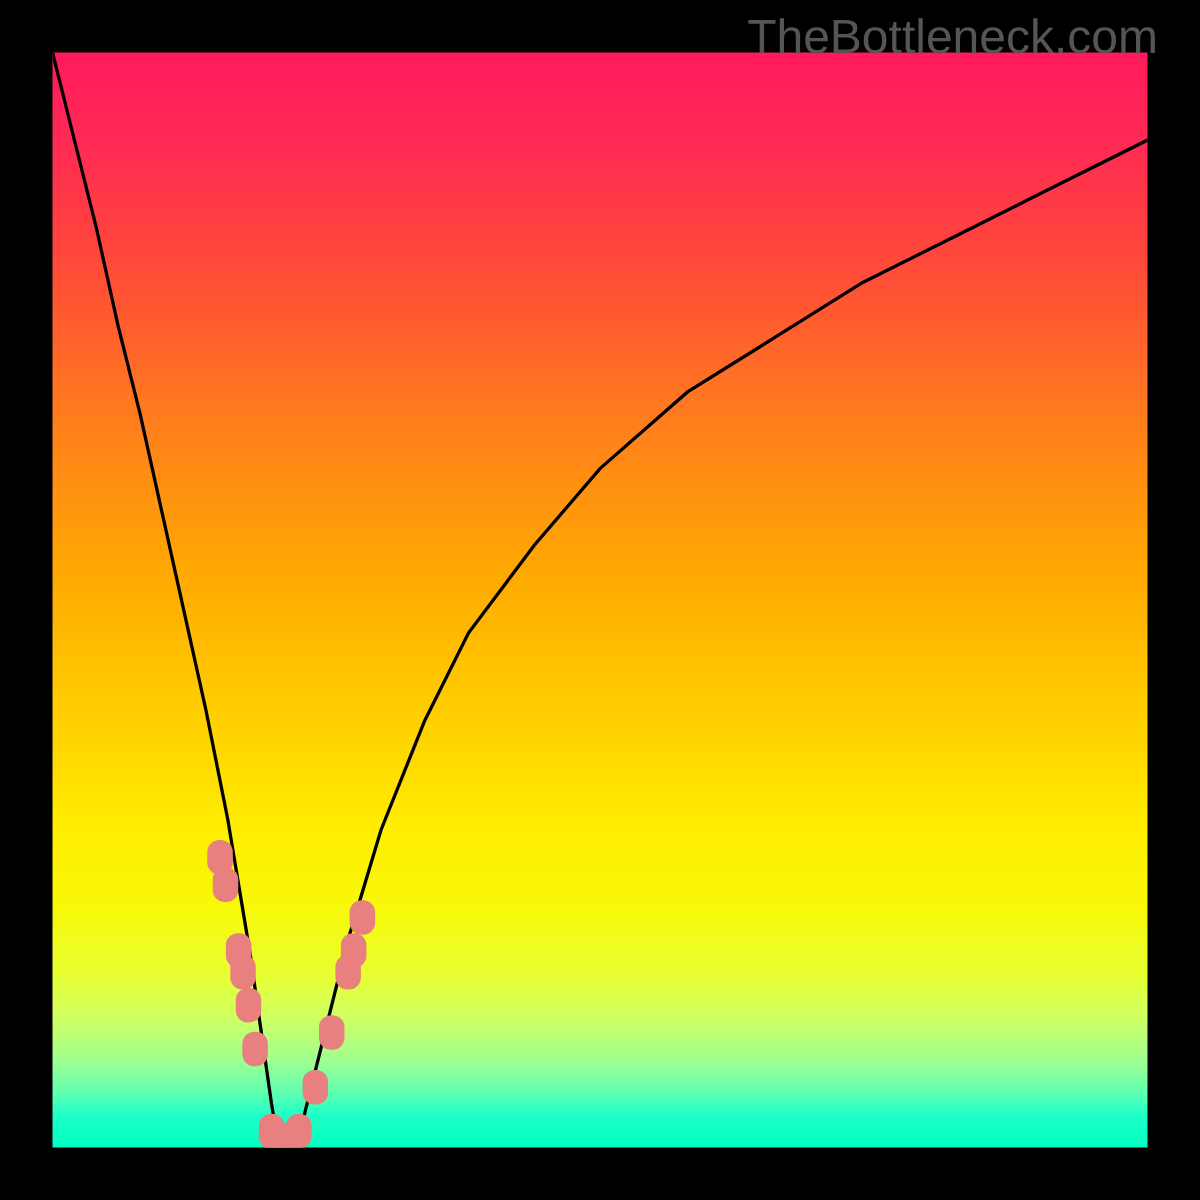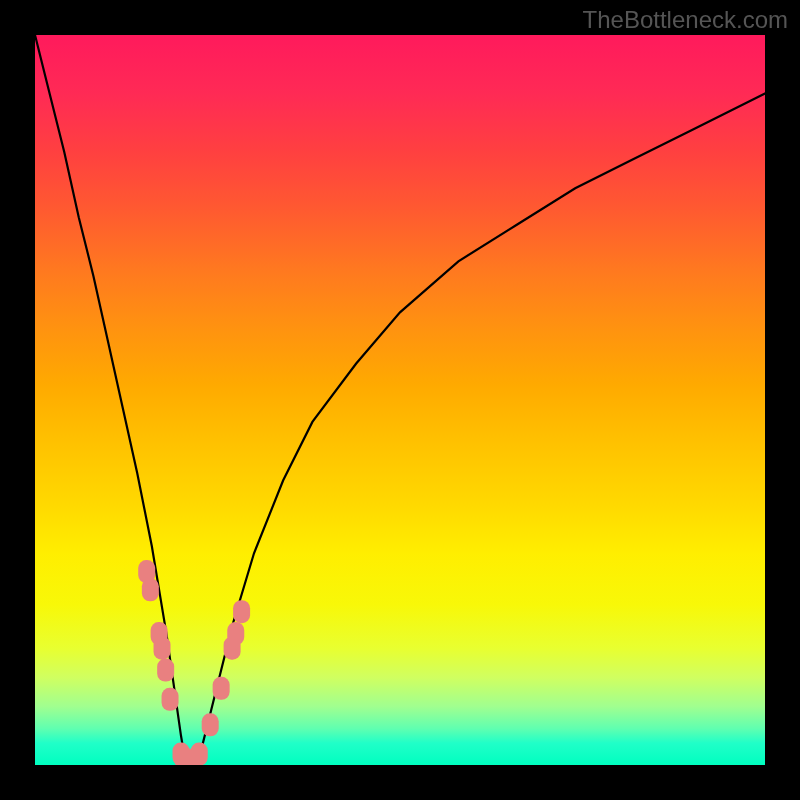--- a/index.html
+++ b/index.html
@@ -11,23 +11,23 @@
     width: 800px;
     height: 800px;
     background: #000;
     position: relative;
     overflow: hidden;
     font-family: Arial, sans-serif;
   }
   .watermark {
     position: absolute;
     top: 6px;
-    right: 12px;
+    right: 28px;
     color: #555;
-    font-size: 24px;
+    font-size: 32px;
     font-weight: 500;
     z-index: 10;
   }
   .plot-area {
     position: absolute;
     left: 35px;
     top: 35px;
     width: 730px;
     height: 730px;
   }

